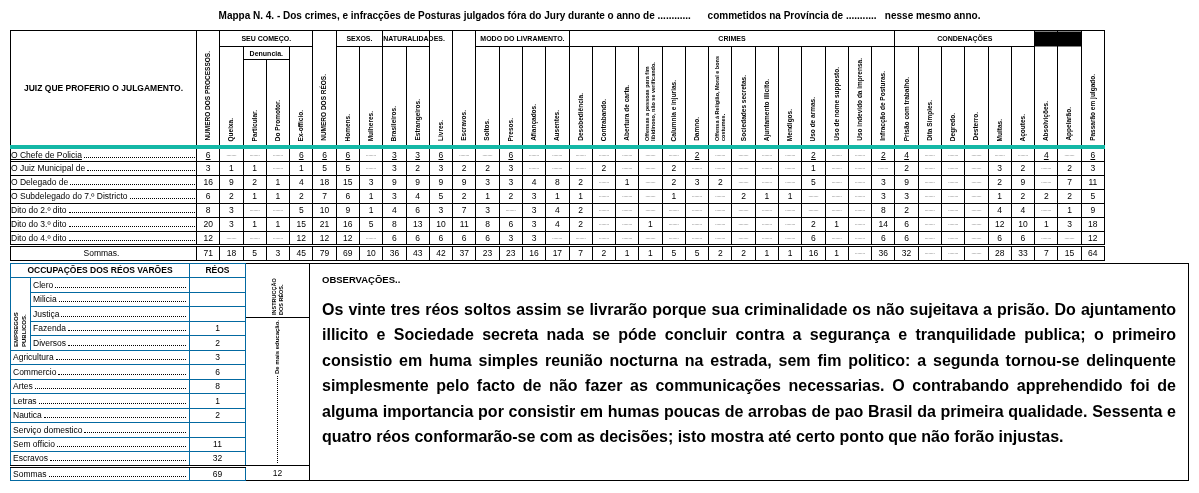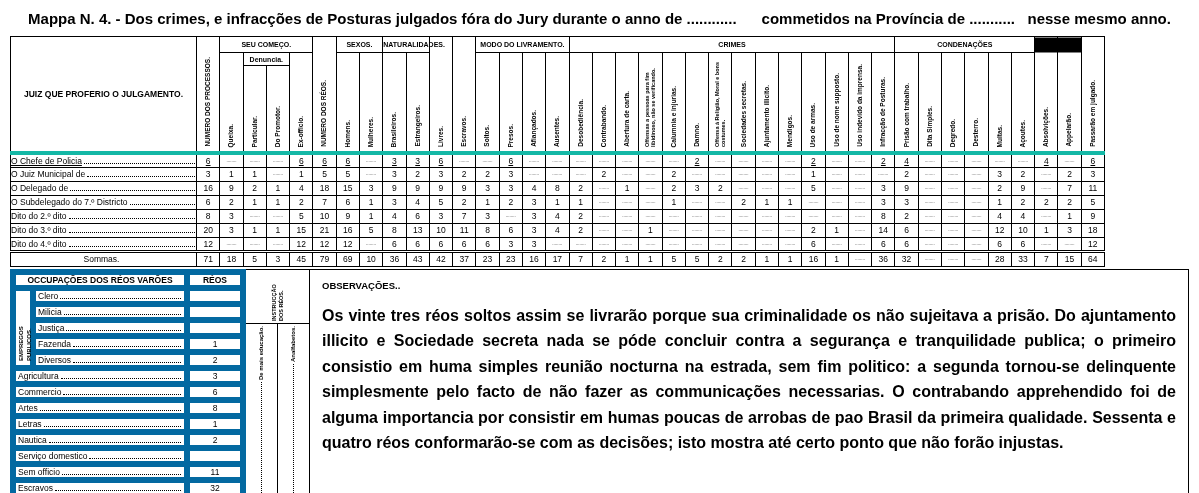--- a/index.html
+++ b/index.html
@@ -1,19 +1,19 @@
 <!DOCTYPE html>
 <html><head>
 <meta charset="utf-8">
 <style>
 * { box-sizing: border-box; }
 html, body { margin:0; padding:0; background:#fff; }
 body { width:1199px; height:493px; font-family:"Liberation Sans", sans-serif; color:#000; overflow:hidden; }
 .page { padding:6px 10px 0; }
-.title { text-align:center; font-size:15px; font-weight:bold; white-space:pre-wrap; margin:4px 0 9px; }
+.title { text-align:center; font-size:10px; font-weight:bold; white-space:pre-wrap; margin:4px 0 9px; }
 
 table.main { border-collapse:collapse; table-layout:fixed; width:1095px; }
 table.main th, table.main td { border:1px solid #000; padding:0; }
 col.labelcol { width:186px; }
 tr.h1 { height:16px; }
 tr.h2 { height:13px; }
 tr.h3 { height:84px; }
 .gh { font-size:7px; font-weight:bold; text-align:center; padding:1px; }
 th.vert { vertical-align:bottom; text-align:center; padding:2px 0; }
 .vt { writing-mode:vertical-rl; transform:rotate(180deg); display:inline-block; font-size:6.5px; line-height:1.25; font-weight:bold; white-space:normal; max-height:94px; text-align:left; }
@@ -27,21 +27,21 @@
 .leader .lt { white-space:nowrap; }
 .leader .dots { flex:1; border-bottom:1px dotted #000; margin:0 1px 2px 2px; min-width:4px; }
 td.rowlabel.sum { text-align:center; padding-right:4px; font-weight:normal; }
 table.main tbody tr:first-child td { border-top:4px solid #14b8a6;text-decoration:underline; }
 tr.sommas-row td { border-top:3px double #000;text-align:center; }
 tr.sommas-row td.v { height:15px; }
 
 .bottom { display:flex; width:1179px; margin-top:2px; align-items:stretch; }
 .occ-wrap { display:flex; flex:none; }
 table.occ { border-collapse:collapse; table-layout:fixed; width:236px; }
-table.occ th, table.occ td { border:6px solid #0369a1; padding:0 2px; height:14.5px; font-size:8.5px; }
+table.occ th, table.occ td { border:1px solid #0369a1; padding:0 2px; height:14.5px; font-size:8.5px; }
 th.occ-head { font-size:6.8px; text-align:center; height:20px; }
 col.occ-band { width:20px; }
 col.occ-reos { width:56px; }
 td.vband { text-align:center; vertical-align:middle; padding:0; }
 .vband .vt { max-height:68px; font-size:6px; }
 td.oval { text-align:center; }
 tr.occ-sommas td { border-top:3px double #000; }
 .instr { width:64px; flex:none; display:flex; flex-direction:column; border:1px solid #000; border-left:none; }
 .instr-head { height:54px; border-bottom:1px solid #000; display:flex; align-items:center; justify-content:center; flex:none; }
 .instr-head .vt { max-height:50px; font-size:5.5px; }
@@ -681,25 +681,20 @@
       <div class="instr">
         <div class="instr-head">
           <span class="vt">INSTRUCÇÃO DOS RÉOS.</span>
         </div>
         <div class="instr-cols">
           <div class="instr-col">
             <span class="vt">De mais educação.</span>
             <div class="instr-fill"></div>
             <div class="instr-val">12</div>
           </div>
-          <div class="instr-col">
-            <span class="vt">Analfabetos.</span>
-            <div class="instr-fill"></div>
-            <div class="instr-val">35</div>
-          </div>
         </div>
       </div>
     </div>
     <div class="obs">
       <div class="obs-title">OBSERVAÇÕES..</div>
       <div class="obs-text">Os vinte tres réos soltos assim se livrarão porque sua criminalidade os não sujeitava a prisão. Do ajuntamento illicito e Sociedade secreta nada se póde concluir contra a segurança e tranquilidade publica; o primeiro consistio em huma simples reunião nocturna na estrada, sem fim politico: a segunda tornou-se delinquente simplesmente pelo facto de não fazer as communicações necessarias. O contrabando apprehendido foi de alguma importancia por consistir em humas poucas de arrobas de pao Brasil da primeira qualidade. Sessenta e quatro réos conformarão-se com as decisões; isto mostra até certo ponto que não forão injustas.</div>
     </div>
   </div>
 </div>
 

